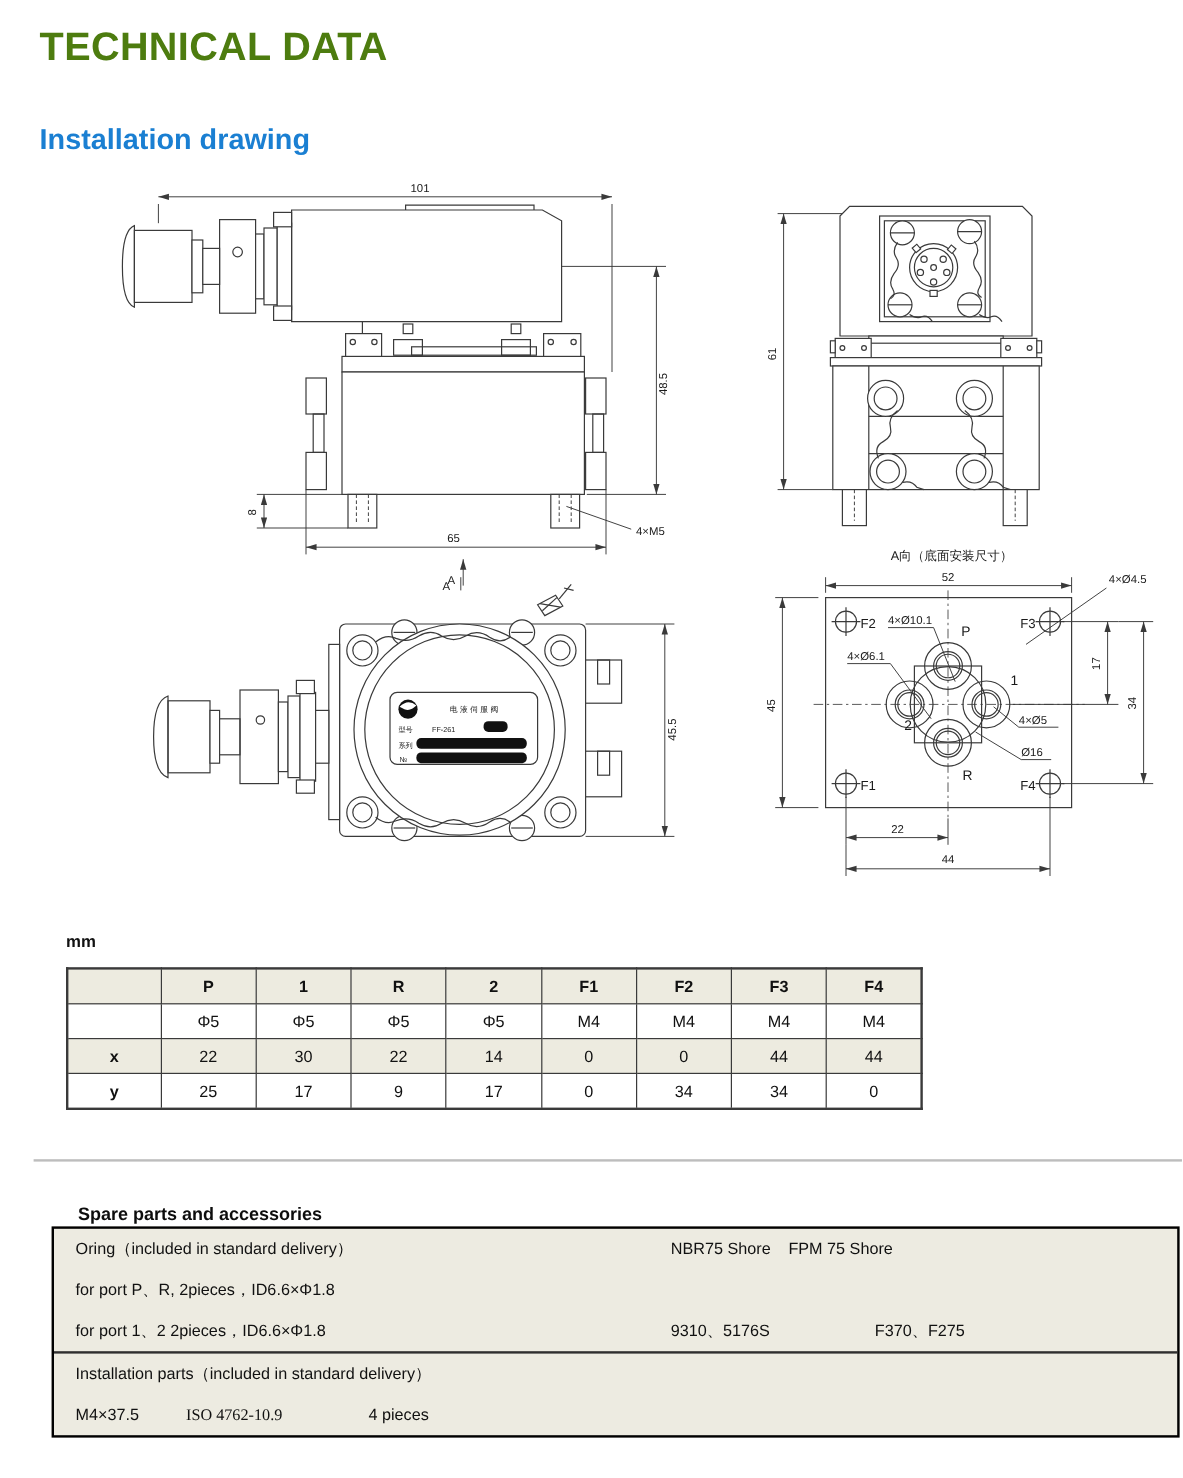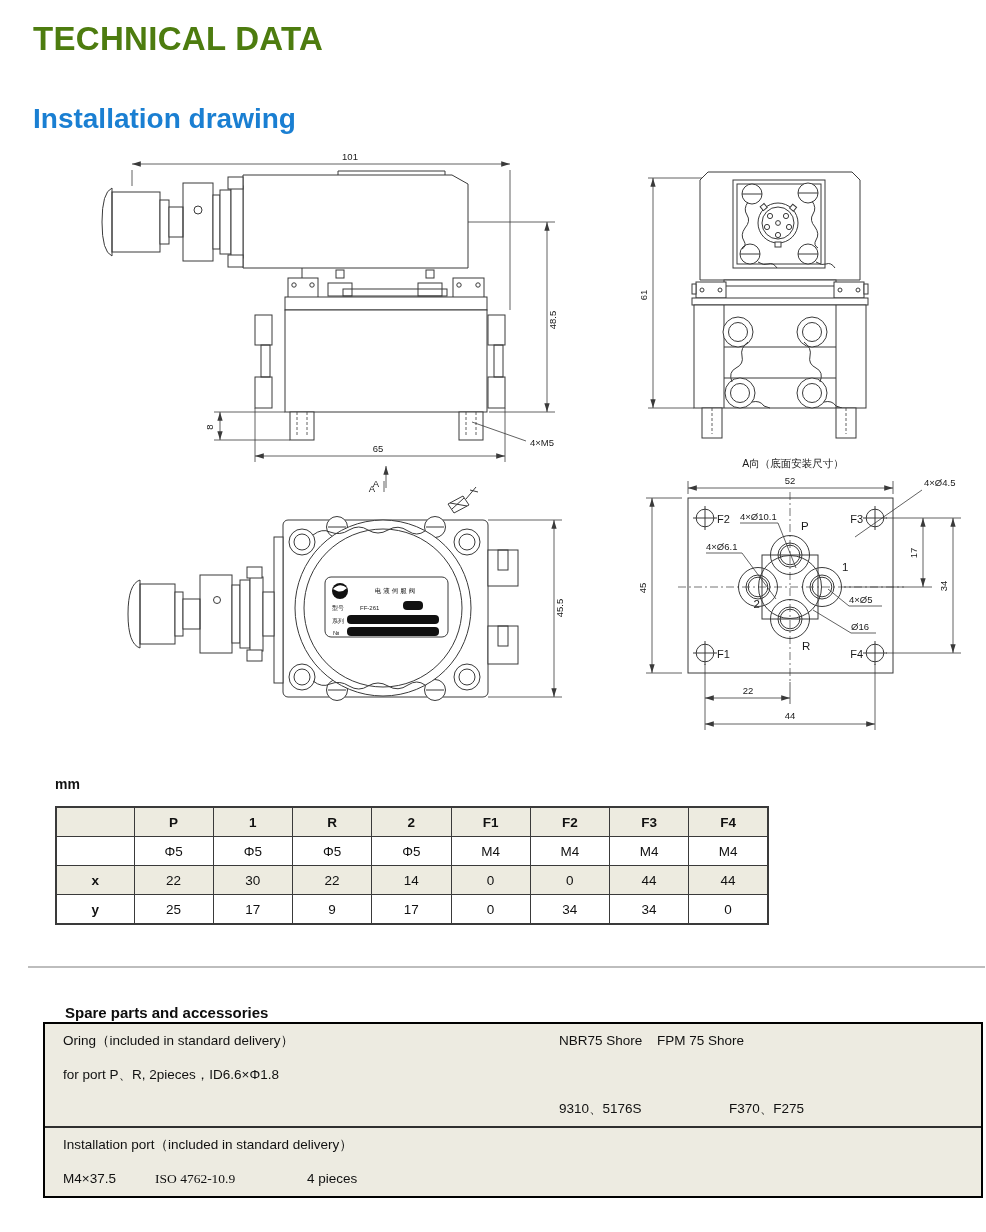--- a/index.html
+++ b/index.html
@@ -1,20 +1,20 @@
 <!DOCTYPE html>
 <html><head>
 <meta charset="utf-8">
 <style>
   html,body{margin:0;padding:0;background:#fff;}
   .page{position:relative;width:986px;height:1232px;background:#fff;overflow:hidden;
         font-family:"Liberation Sans",sans-serif;color:#111;}
   .page-title{position:absolute;left:33px;top:20px;margin:0;font-size:33px;font-weight:600;
         letter-spacing:.3px;color:#4d7c0f;}
-  .page-subtitle{position:absolute;left:33px;top:103px;margin:0;font-size:28px;font-weight:600;color:#1a7fd2;}
+  .page-subtitle{position:absolute;left:33px;top:103px;margin:0;font-size:24px;font-weight:600;color:#1a7fd2;}
   .drw{position:absolute;}
   svg text{font-family:"Liberation Sans",sans-serif;font-size:9.5px;fill:#1a1a1a;}
   svg text.cjk{font-size:10.5px;}
   svg text.portlbl{font-size:11.5px;}
   svg text.flbl{font-size:11px;}
   svg text.np{font-size:6.5px;}
   svg text.np2{font-size:6px;}
   .ln{stroke:#3a3a3a;stroke-width:1;fill:none;}
   .w{stroke:#3a3a3a;stroke-width:1;fill:#fff;}
   .dim{stroke:#3a3a3a;stroke-width:.8;fill:none;}
@@ -485,26 +485,27 @@
   <div class="spare-box">
     <div class="spare-row">
       <span class="c-desc">Oring（included in standard delivery）</span>
       <span class="c-m1">NBR75 Shore</span>
       <span class="c-m2a">FPM 75 Shore</span>
     </div>
     <div class="spare-row">
       <span class="c-desc">for port P、R, 2pieces，ID6.6×Φ1.8</span>
     </div>
     <div class="spare-row">
+      <span class="c-desc">for port 1、2  2pieces，ID6.6×Φ1.8</span>
       <span class="c-m1">9310、5176S</span>
       <span class="c-m2b">F370、F275</span>
     </div>
     <div class="spare-divider"></div>
     <div class="spare-row">
-      <span class="c-desc">Installation port（included in standard delivery）</span>
+      <span class="c-desc">Installation parts（included in standard delivery）</span>
     </div>
     <div class="spare-row">
       <span class="c-desc">M4×37.5</span>
       <span class="c-b1">ISO 4762-10.9</span>
       <span class="c-b2">4 pieces</span>
     </div>
   </div>
 
 </div>
 

